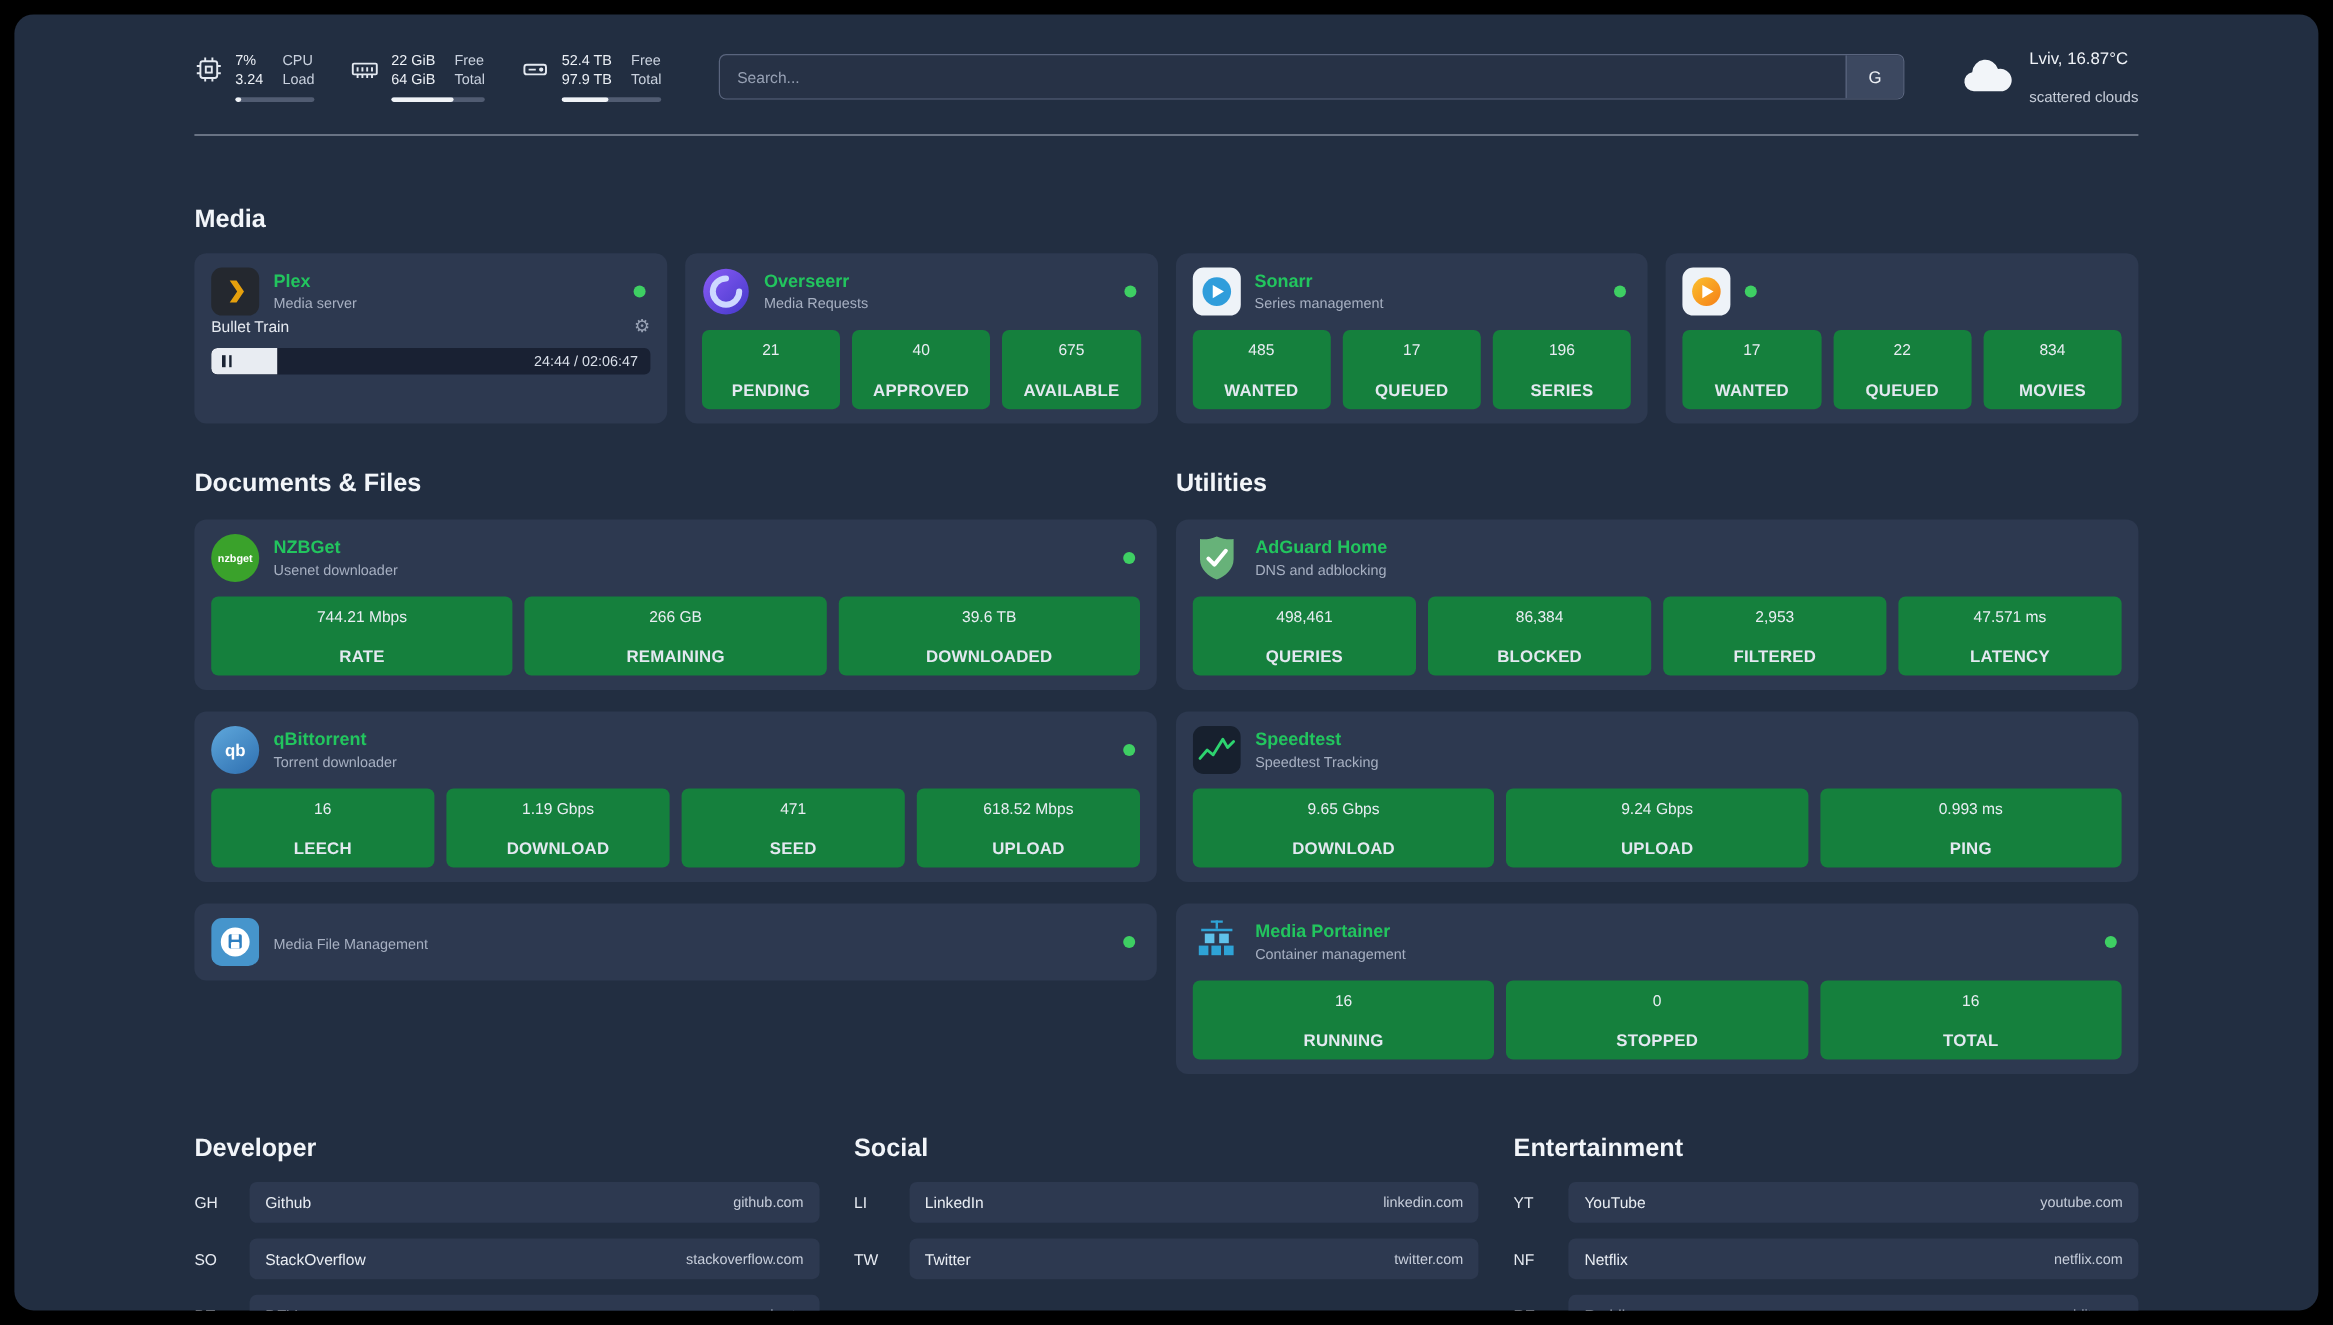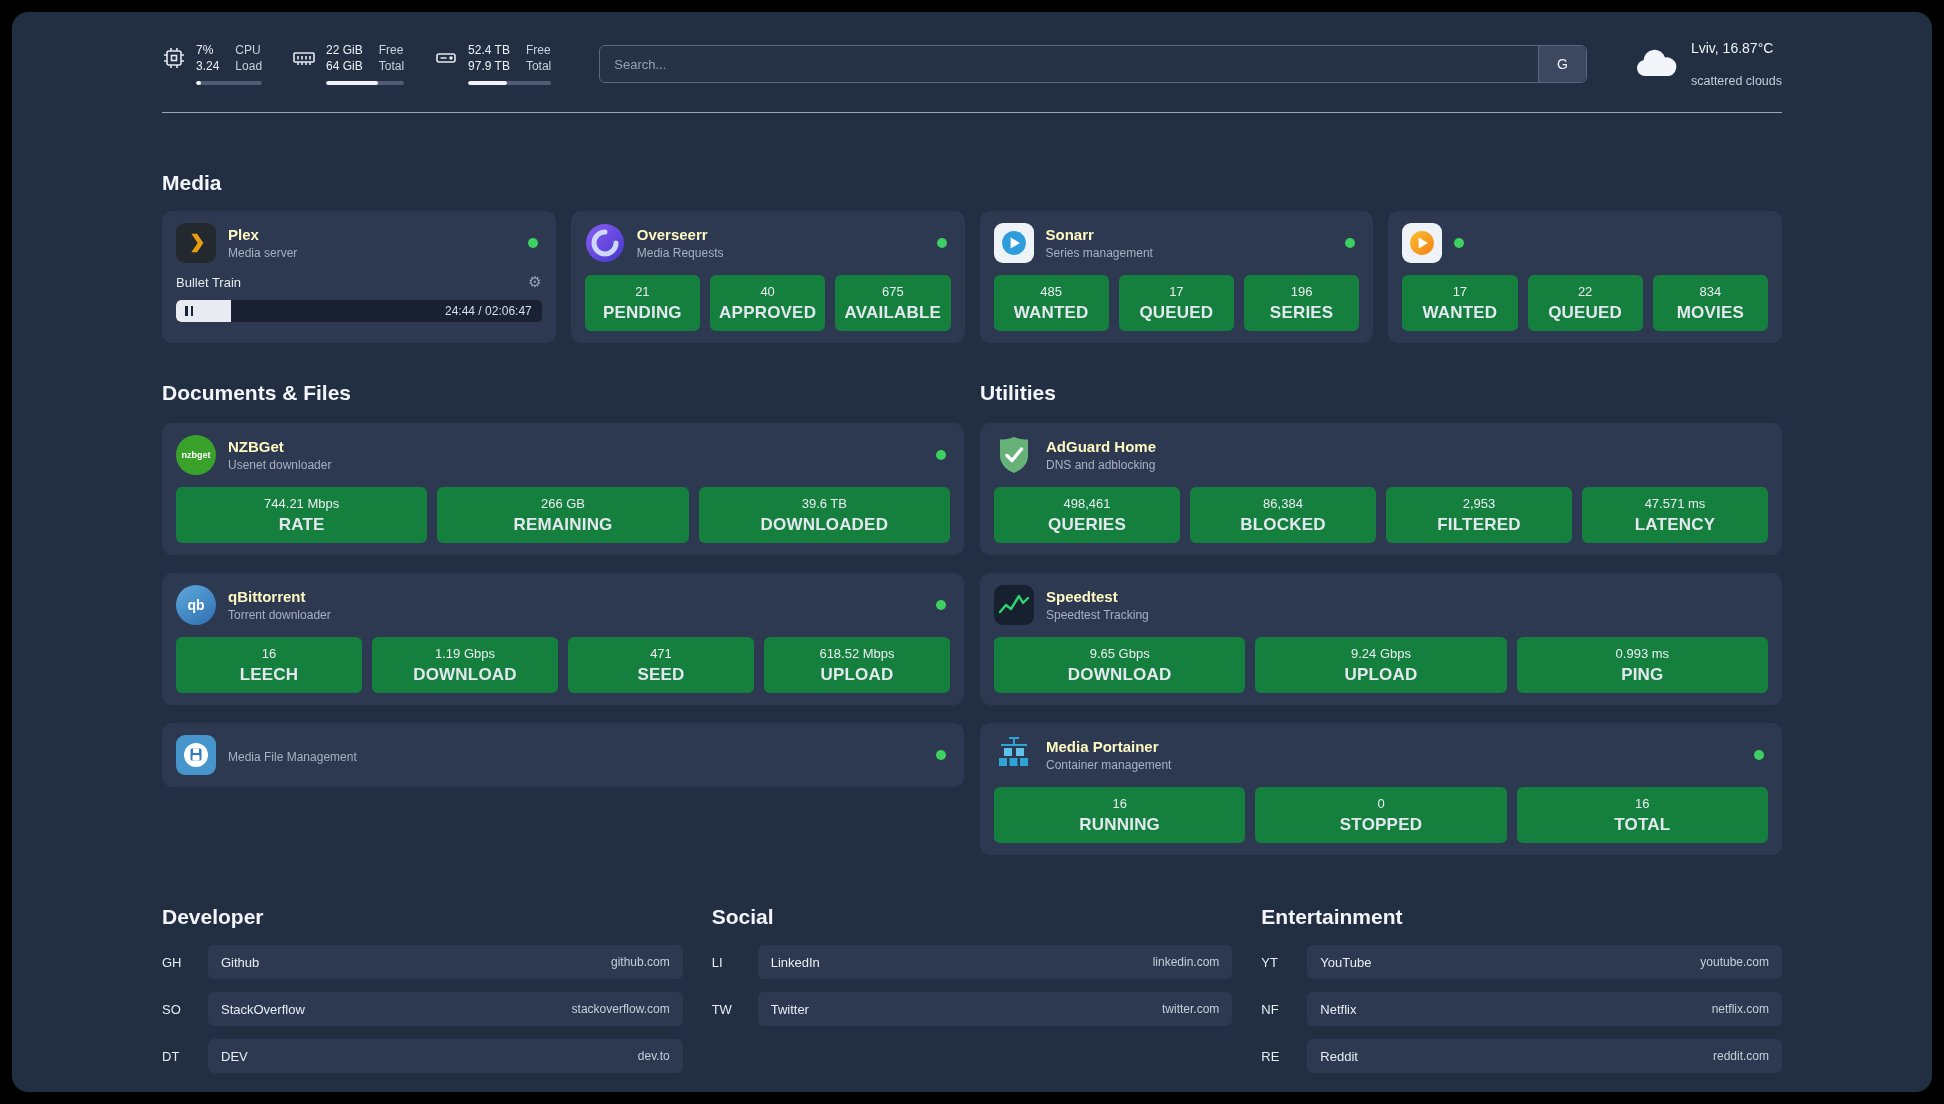--- a/index.html
+++ b/index.html
@@ -39,40 +39,40 @@
 
   .media-grid { display:grid; grid-template-columns:repeat(4,1fr); gap:15px; margin-top:16px; }
   .two-col { display:grid; grid-template-columns:1fr 1fr; gap:16px; }
   .col-stack { display:flex; flex-direction:column; }
   .col-stack .card { margin-top:18px; }
   .col-stack .card:first-of-type { margin-top:16px; }
 
   .card { background:#2d3950; border-radius:10px; padding:12px 14px; }
   .card-head { display:flex; align-items:center; gap:12px; }
   .head-texts { flex:1; min-width:0; }
-  .app-name { font-size:15px; font-weight:600; color:#fef9c3; }
+  .app-name { font-size:15px; font-weight:600; color:#22c55e; }
   .app-sub { font-size:12px; color:#a7b0c2; margin-top:3px; }
   .dot { width:10px; height:10px; border-radius:50%; background:#3ecf63; flex:none; margin-right:4px; }
 
   .app-ic { width:40px; height:40px; flex:none; display:flex; align-items:center; justify-content:center; }
   .app-ic svg { width:40px; height:40px; display:block; }
   .ic-plex { background:#24282f; border-radius:9px; }
   .ic-plex svg { width:22px; height:22px; }
   .ic-light { background:#eef3f8; border-radius:9px; }
   .ic-light svg { width:34px; height:34px; }
   .ic-nzb { background:#3aa22b; border-radius:50%; color:#fff; font-size:9px; font-weight:700; }
   .ic-qb  { background:linear-gradient(145deg,#5fa8dc,#2e6fb0); border-radius:50%; color:#fff; font-size:14px; font-weight:700; }
 
   .tiles { display:flex; gap:10px; margin-top:12px; }
   .tile { flex:1; background:#15803d; border-radius:6px; text-align:center; padding:9px 4px 8px; }
   .tile-value { font-size:13px; color:#e9edf3; }
-  .tile-label { font-size:17px; font-weight:700; color:#e3e8f0; margin-top:4px; letter-spacing:.2px; }
+  .tile-label { font-size:14px; font-weight:700; color:#e3e8f0; margin-top:18px; letter-spacing:.2px; }
 
   
-  .np-row { display:flex; align-items:center; justify-content:space-between; margin-top:10px; }
+  .np-row { display:flex; align-items:center; justify-content:space-between; }
   .np-title { font-size:13px; color:#e6eaf1; }
   .gear { color:#97a1b4; font-size:15px; cursor:pointer; }
   .player { position:relative; height:22px; background:#192133; border-radius:5px; margin-top:9px; overflow:hidden; }
   .player-fill { position:absolute; left:0; top:0; bottom:0; background:#e8ecf2; border-radius:5px 0 0 5px; }
   .pause { position:absolute; left:9px; top:6px; display:flex; gap:3px; cursor:pointer; }
   .pause i { display:block; width:2.5px; height:10px; background:#1a2334; }
   .ptime { position:absolute; right:10px; top:4px; font-size:12px; color:#d9dfe9; }
 
   
   .bottom-grid { display:grid; grid-template-columns:1fr 1fr 1fr; gap:29px; }

